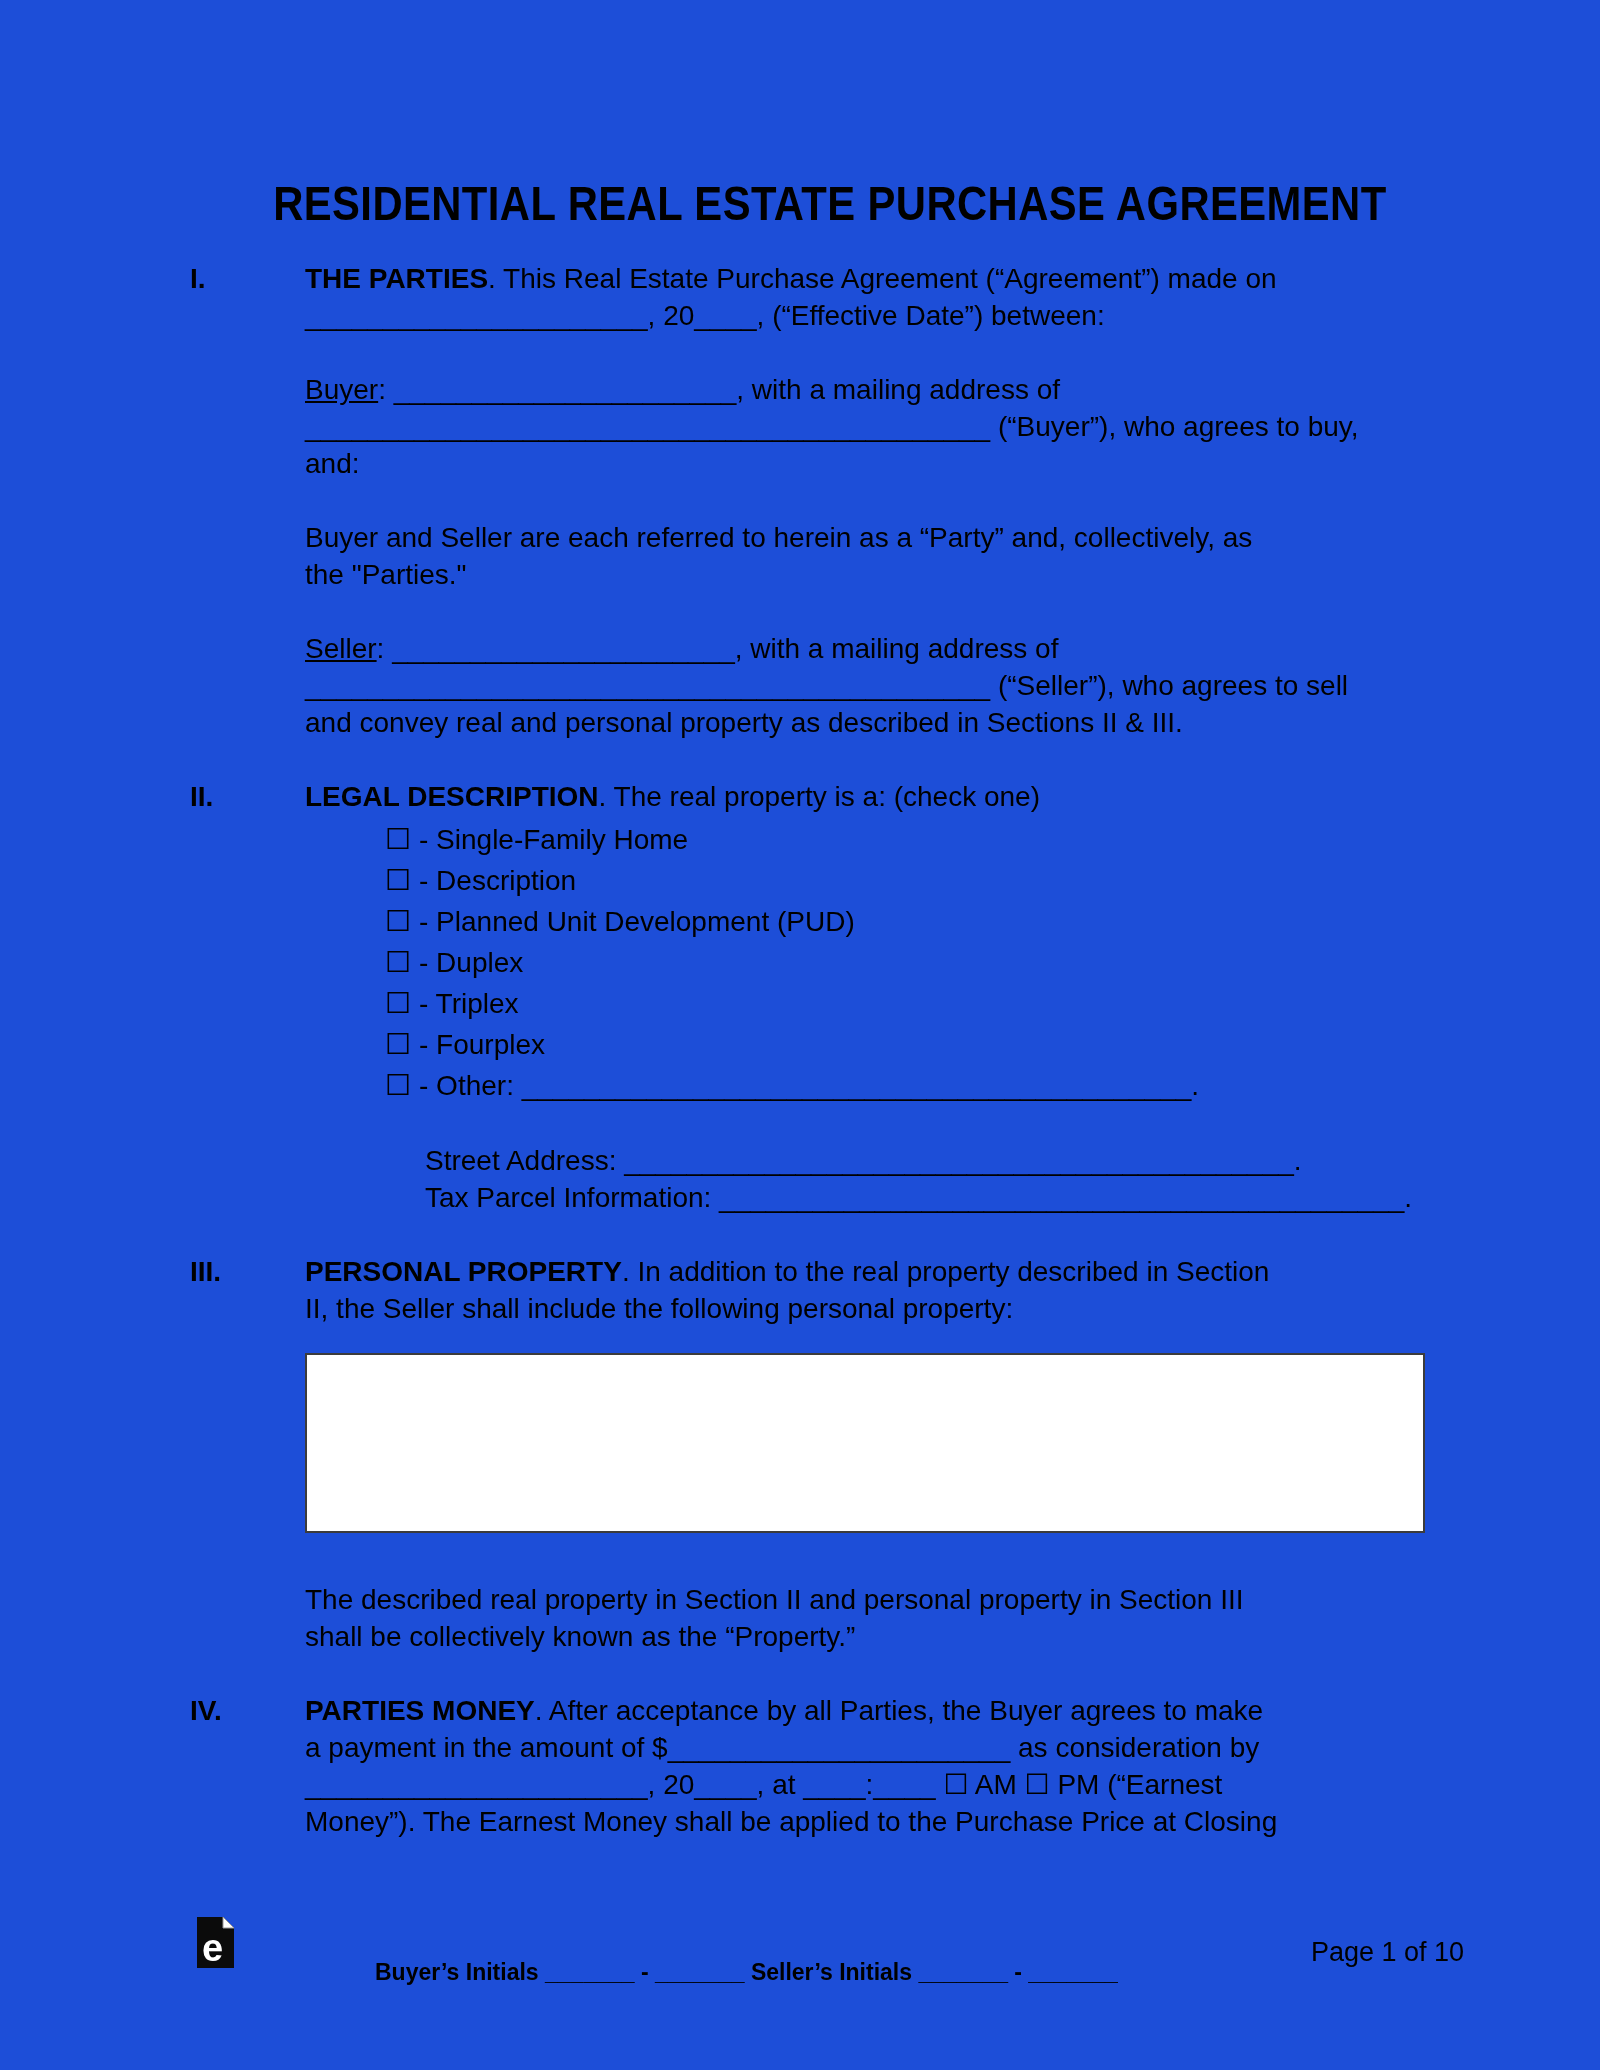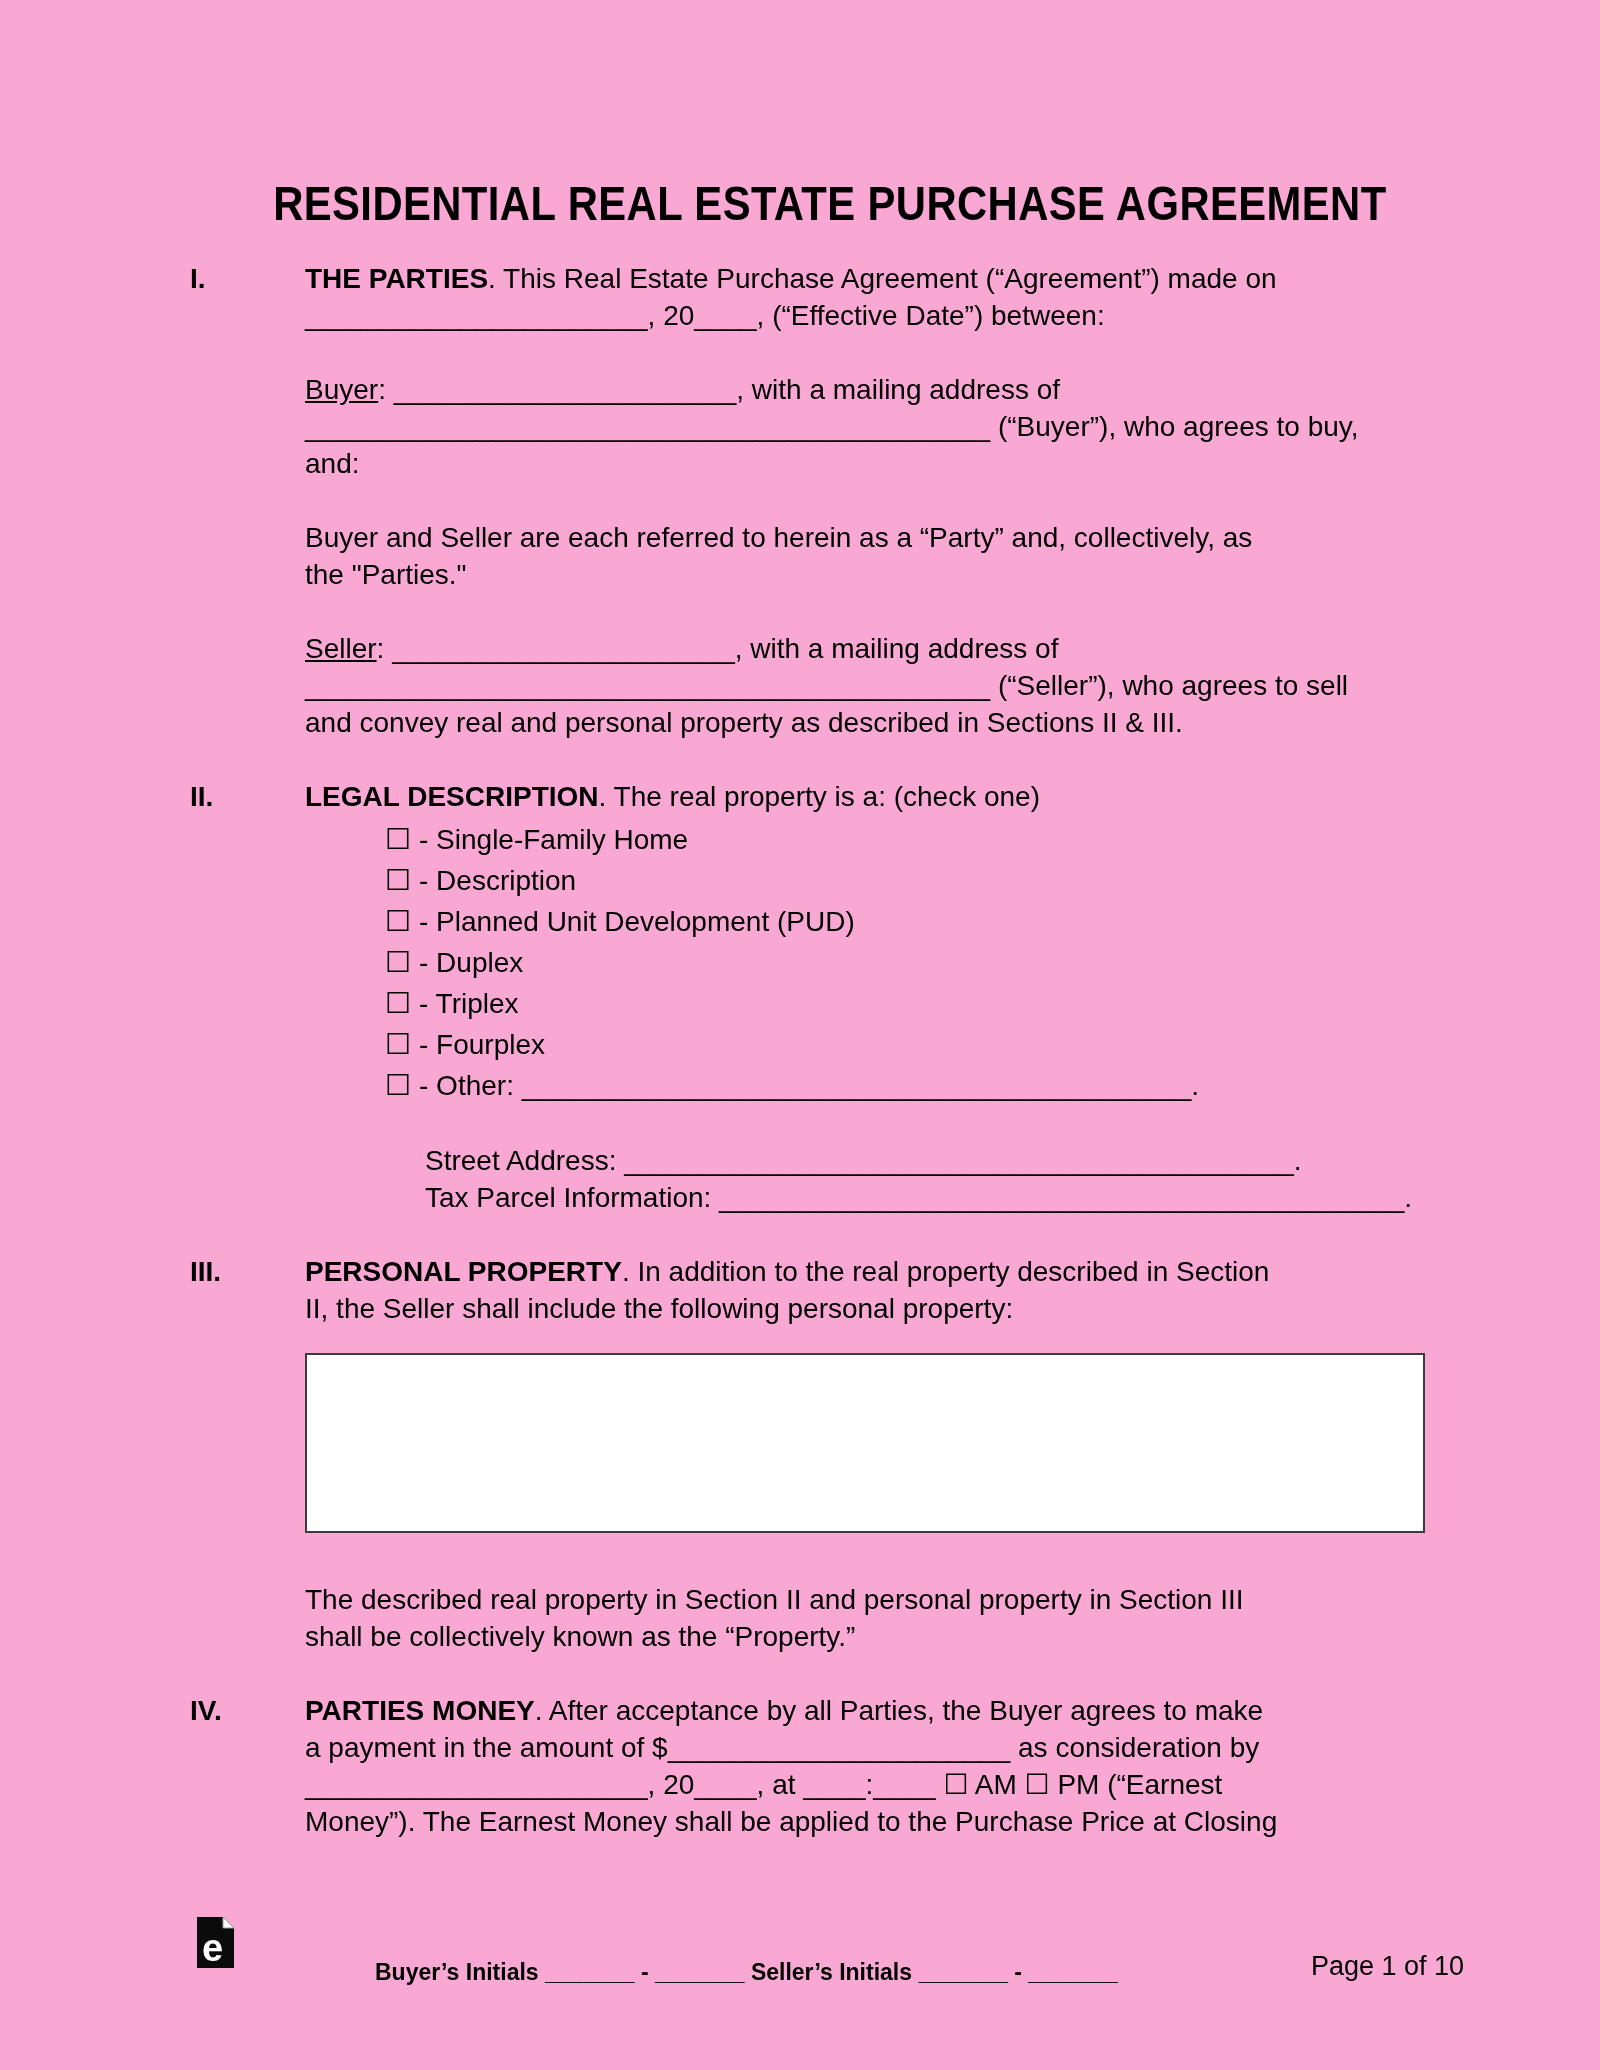--- a/index.html
+++ b/index.html
@@ -1,17 +1,17 @@
 <!DOCTYPE html>
 <html><head>
 <meta charset="utf-8">
 <style>
   html,body{margin:0;padding:0;background:#fff;}
   .page{
-    position:relative;width:1600px;height:2070px;background:#f9a8d4;
+    position:relative;width:1600px;height:2070px;background:#1d4ed8;
     font-family:"Liberation Sans","DejaVu Sans",sans-serif;
     font-size:28px;line-height:37px;color:#000;overflow:hidden;
   }
   .content{position:absolute;left:190px;top:178px;width:1260px;}
   .title{margin:0 0 30px 0;text-align:center;font-size:48px;line-height:52px;font-weight:bold;white-space:nowrap;}
   .squeeze{display:inline-block;transform:scaleX(0.87);transform-origin:center;letter-spacing:0.5px;}
   .sec{display:flex;align-items:flex-start;}
   .num{flex:none;width:115px;font-weight:bold;}
   .secbody{flex:none;width:1145px;}
   .para{margin:0 0 37px 0;white-space:pre-line;}
@@ -19,21 +19,21 @@
   .h{font-weight:bold;}
   .u{text-decoration:underline;margin-top:34px;}
   .opts{margin:4px 0 36px 80px;}
   .opt{line-height:41px;white-space:pre;}
   .cb{display:inline-block;font-family:"DejaVu Sans",sans-serif;font-size:29px;margin-right:8px;}
   .fields{margin:0 0 37px 120px;}
   .field{line-height:37px;white-space:pre;}
   .propbox{width:1116px;height:176px;border:2px solid #3c3c3c;margin:26px 0 48px 0;background:#fff;}
   .logo{position:absolute;left:197px;top:1917px;}
   .initials{position:absolute;left:375px;top:1958px;font-size:23px;line-height:28px;font-weight:bold;white-space:pre;}
-  .pageno{position:absolute;left:1311px;top:1936px;font-size:27px;line-height:32px;margin-top:14px;}
+  .pageno{position:absolute;left:1311px;top:1936px;font-size:27px;line-height:32px;}
 </style>
 </head>
 <body>
 
 <div class="page">
   <div class="content">
 
     <h1 class="title"><span class="squeeze">RESIDENTIAL REAL ESTATE PURCHASE AGREEMENT</span></h1>
 
     <div class="sec">

